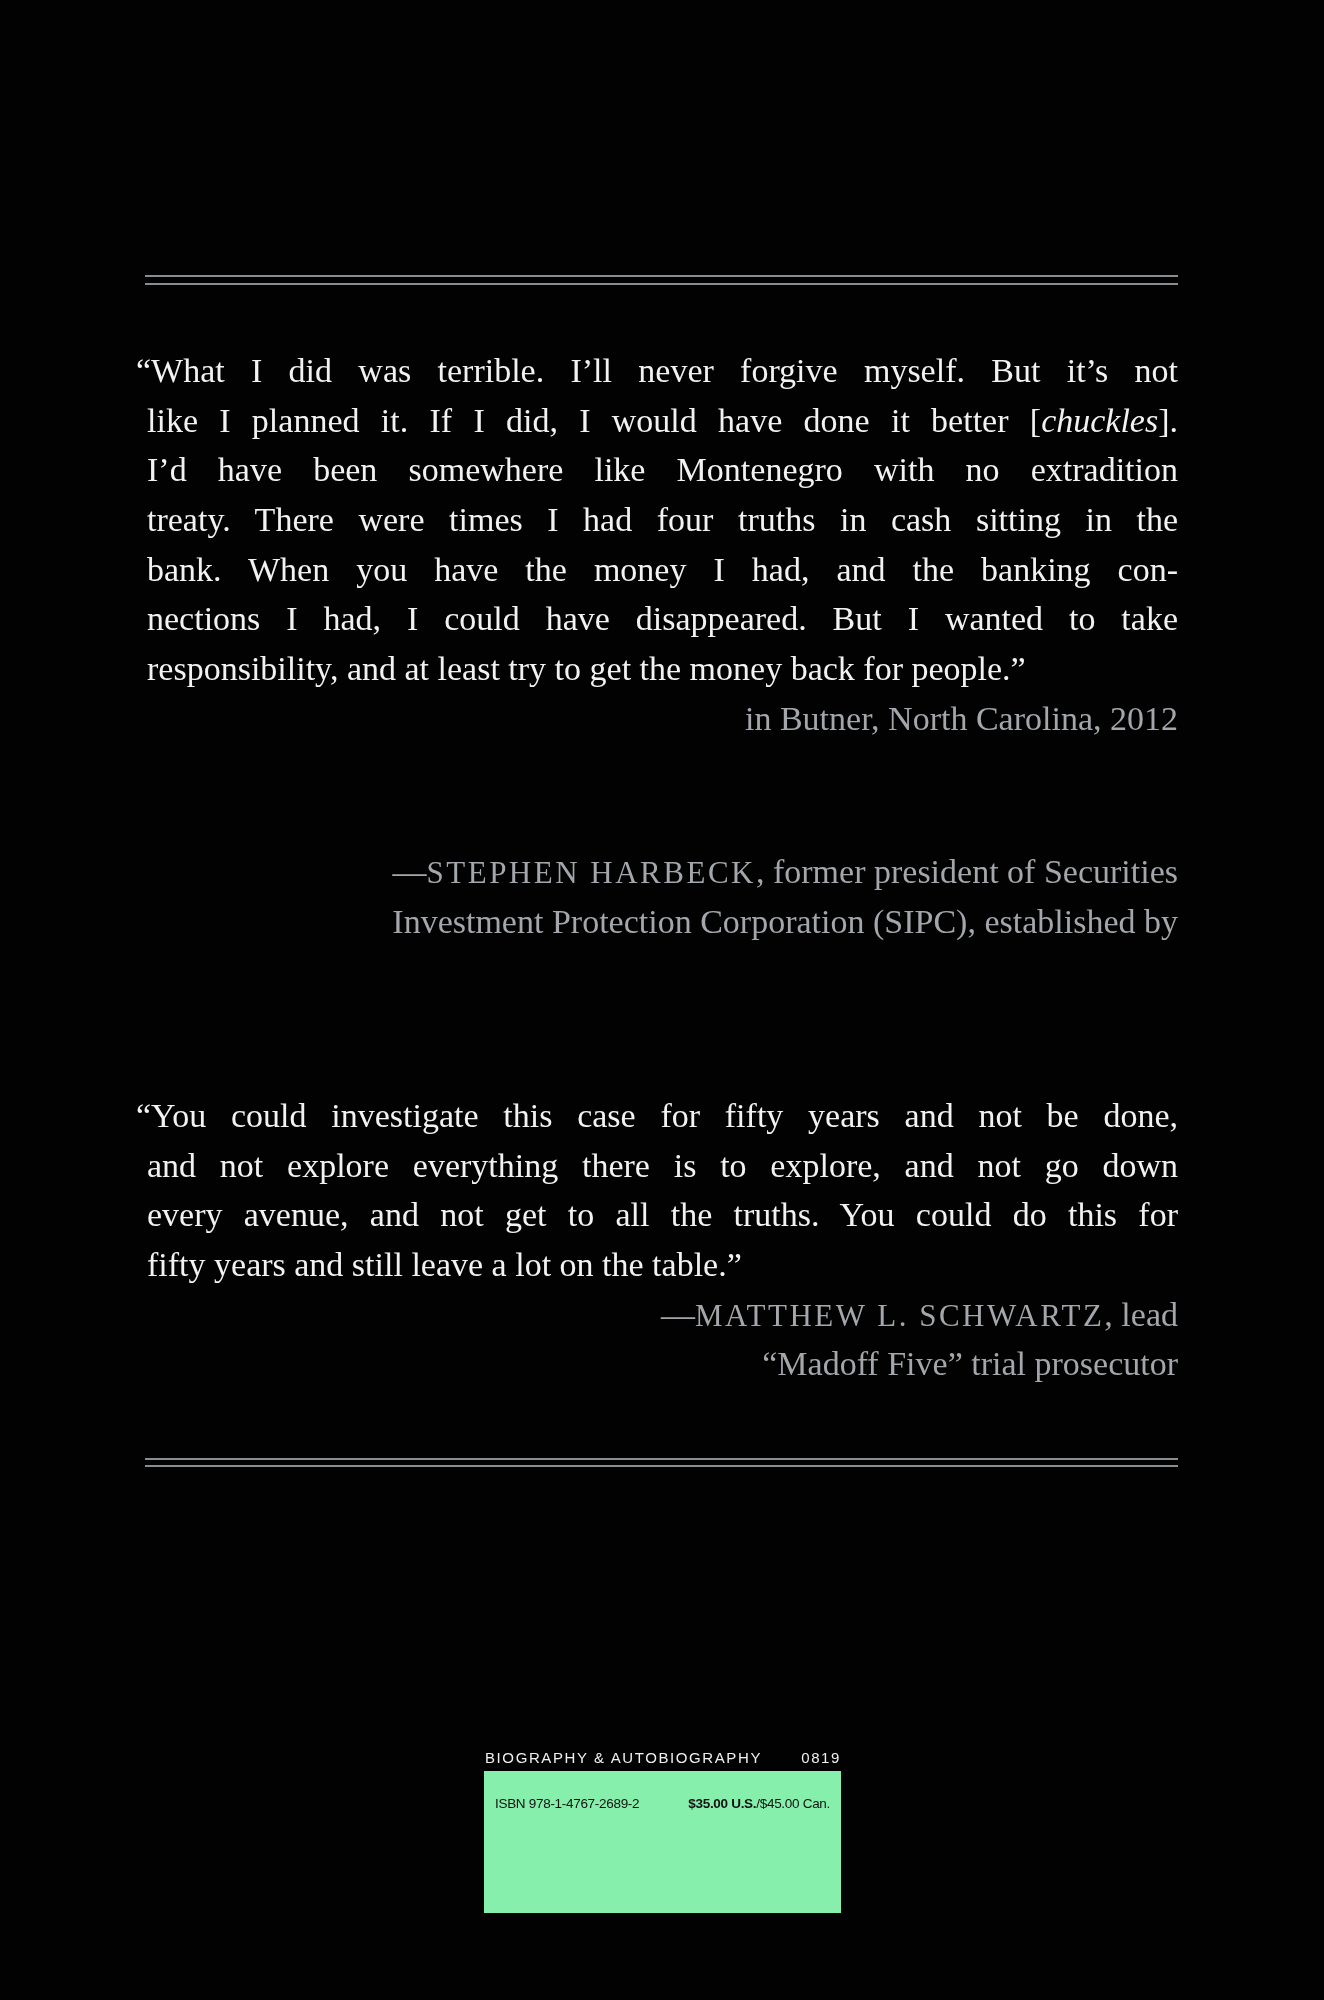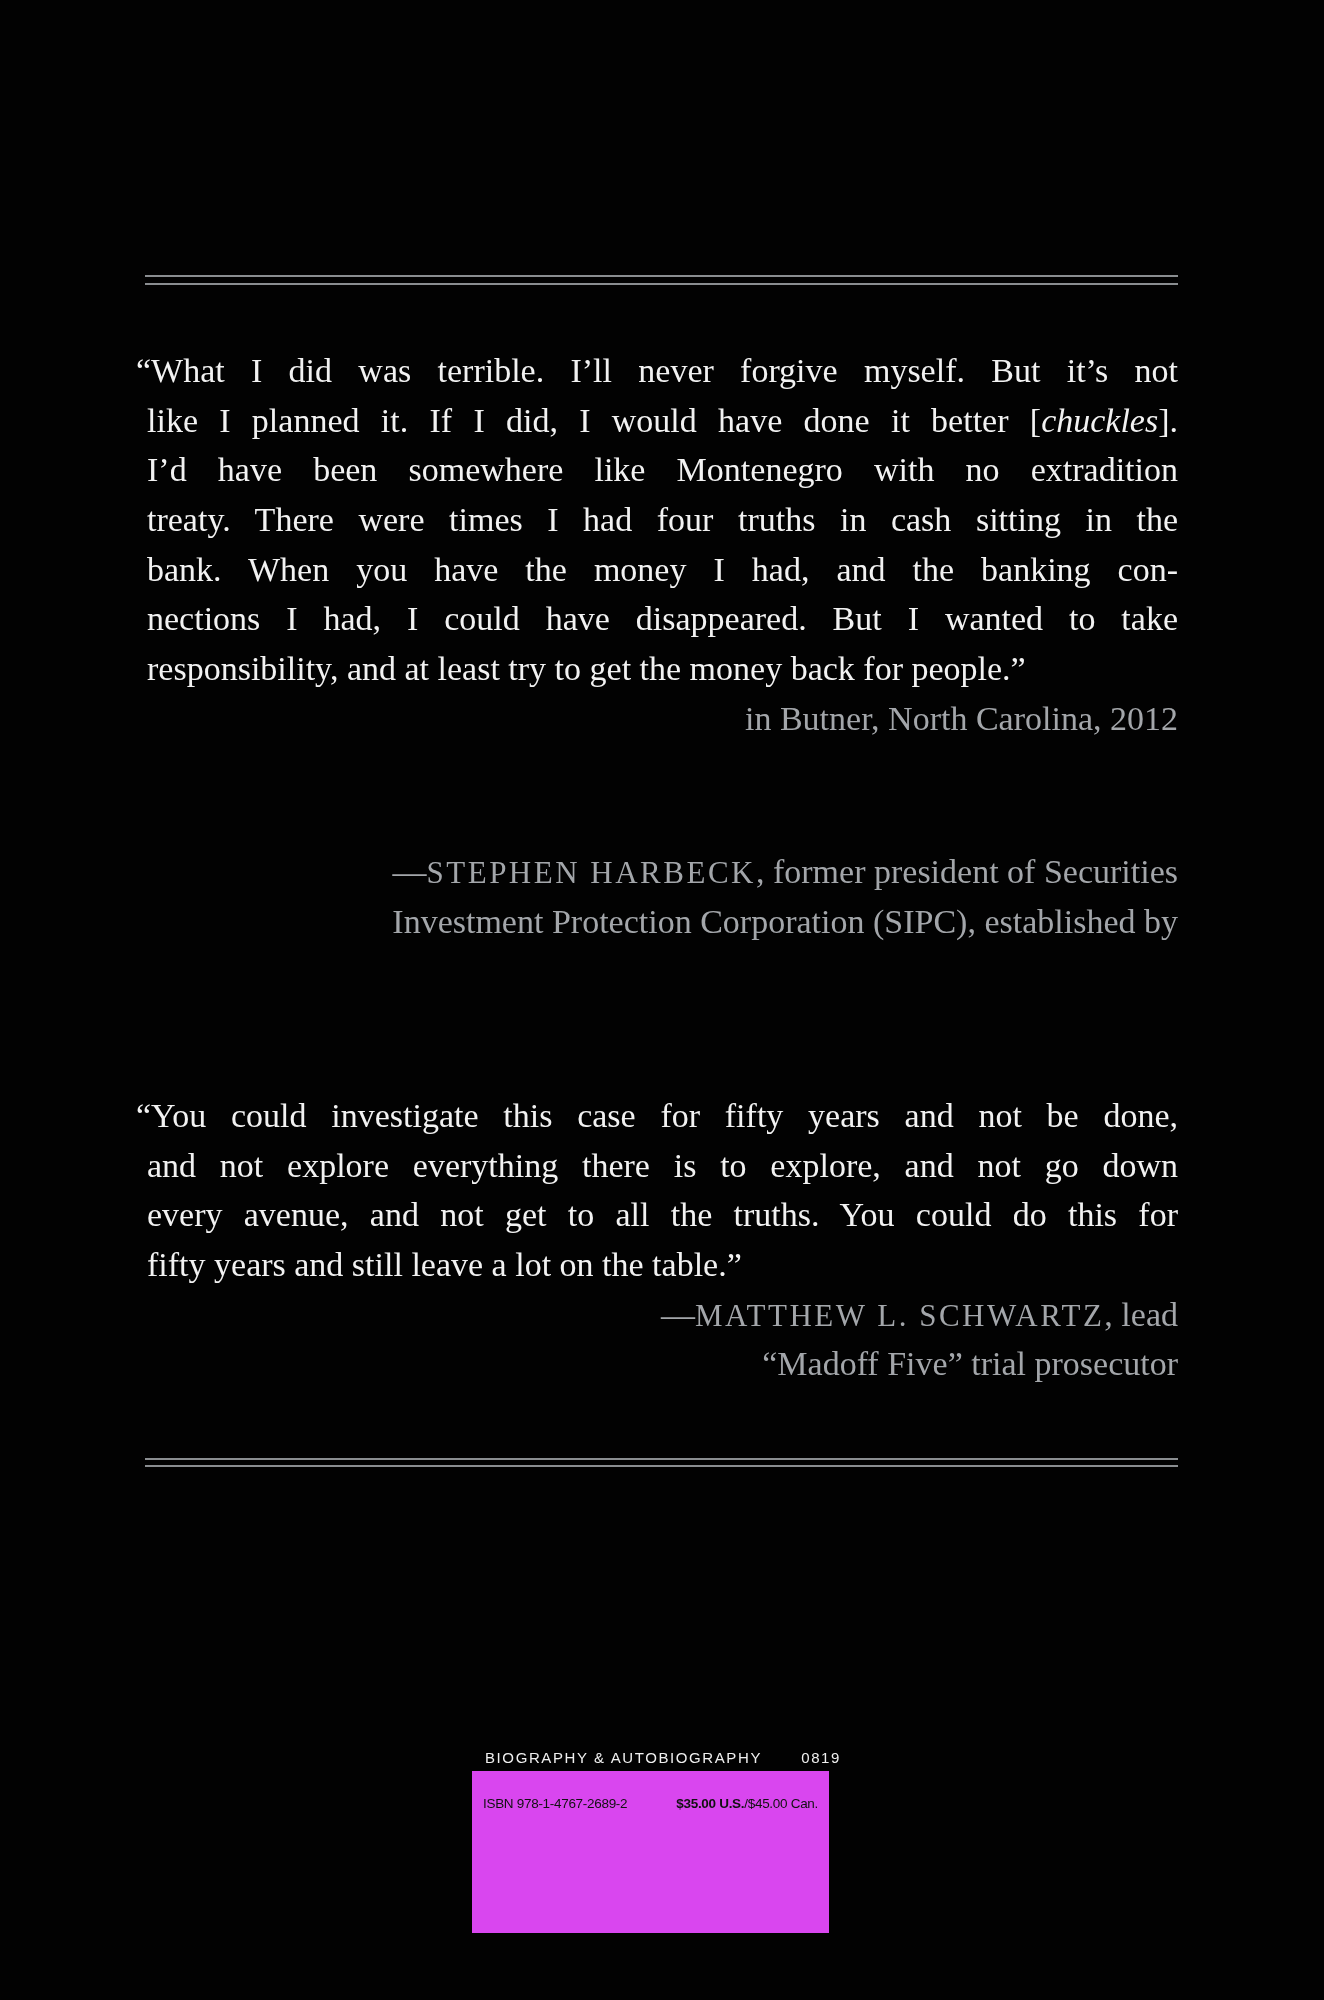--- a/index.html
+++ b/index.html
@@ -9,21 +9,21 @@
   .line { height:49.7px; line-height:49.7px; font-size:34px; white-space:nowrap; color:#f2f2f2; }
   .line.just { text-align:justify; text-align-last:justify; }
   .line.left { text-align:left; }
   .line.right { text-align:right; color:#a3a6aa; }
   .hang { margin-left:-11px; }
   .caps { letter-spacing:2.5px; font-size:31px; }
   .em { font-style:italic; }
   .category-label { position:absolute; left:485px; top:1745px; width:356px; height:24px;
     font-family:"Liberation Sans","DejaVu Sans",sans-serif; font-size:15px; color:#f0f0f0;
     letter-spacing:1.6px; display:flex; justify-content:space-between; align-items:center; }
-  .barcode-box { position:absolute; left:472px; top:1771px; width:357px; height:162px; background:#d946ef; }
+  .barcode-box { position:absolute; left:484px; top:1771px; width:357px; height:142px; background:#86efac; }
   .isbn-row { position:absolute; left:11px; top:20px; width:335px; height:24px;
     font-family:"Liberation Sans","DejaVu Sans",sans-serif; font-size:13.5px; color:#111;
     display:flex; justify-content:space-between; align-items:center; letter-spacing:-0.3px; }
   .price-us { font-weight:bold; }
 </style>
 </head>
 <body>
 
 <div class="rule" style="top:275px;"></div>
 <div class="rule" style="top:283px;"></div>

